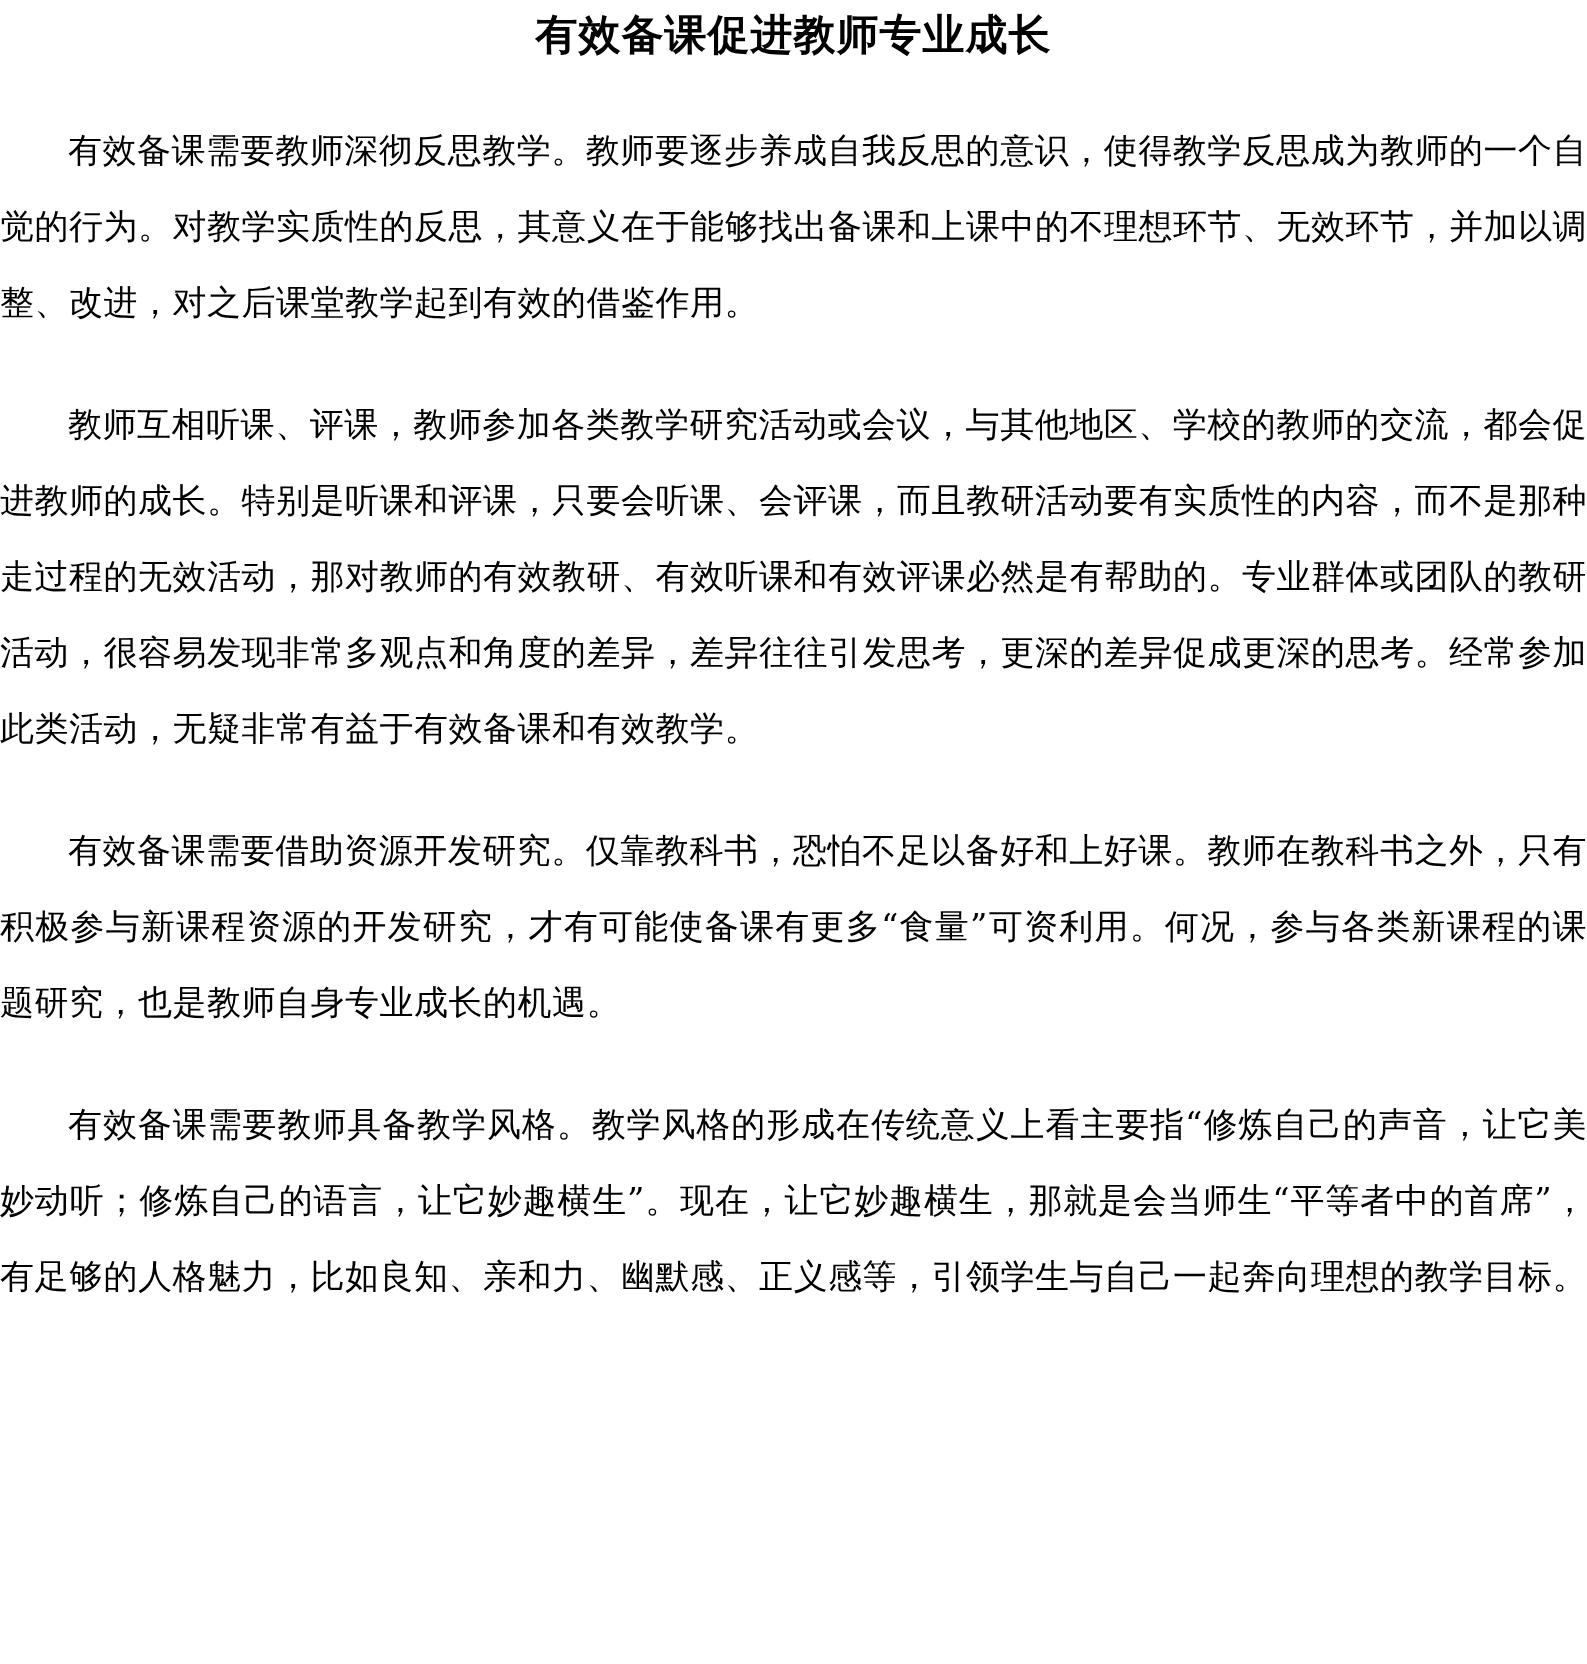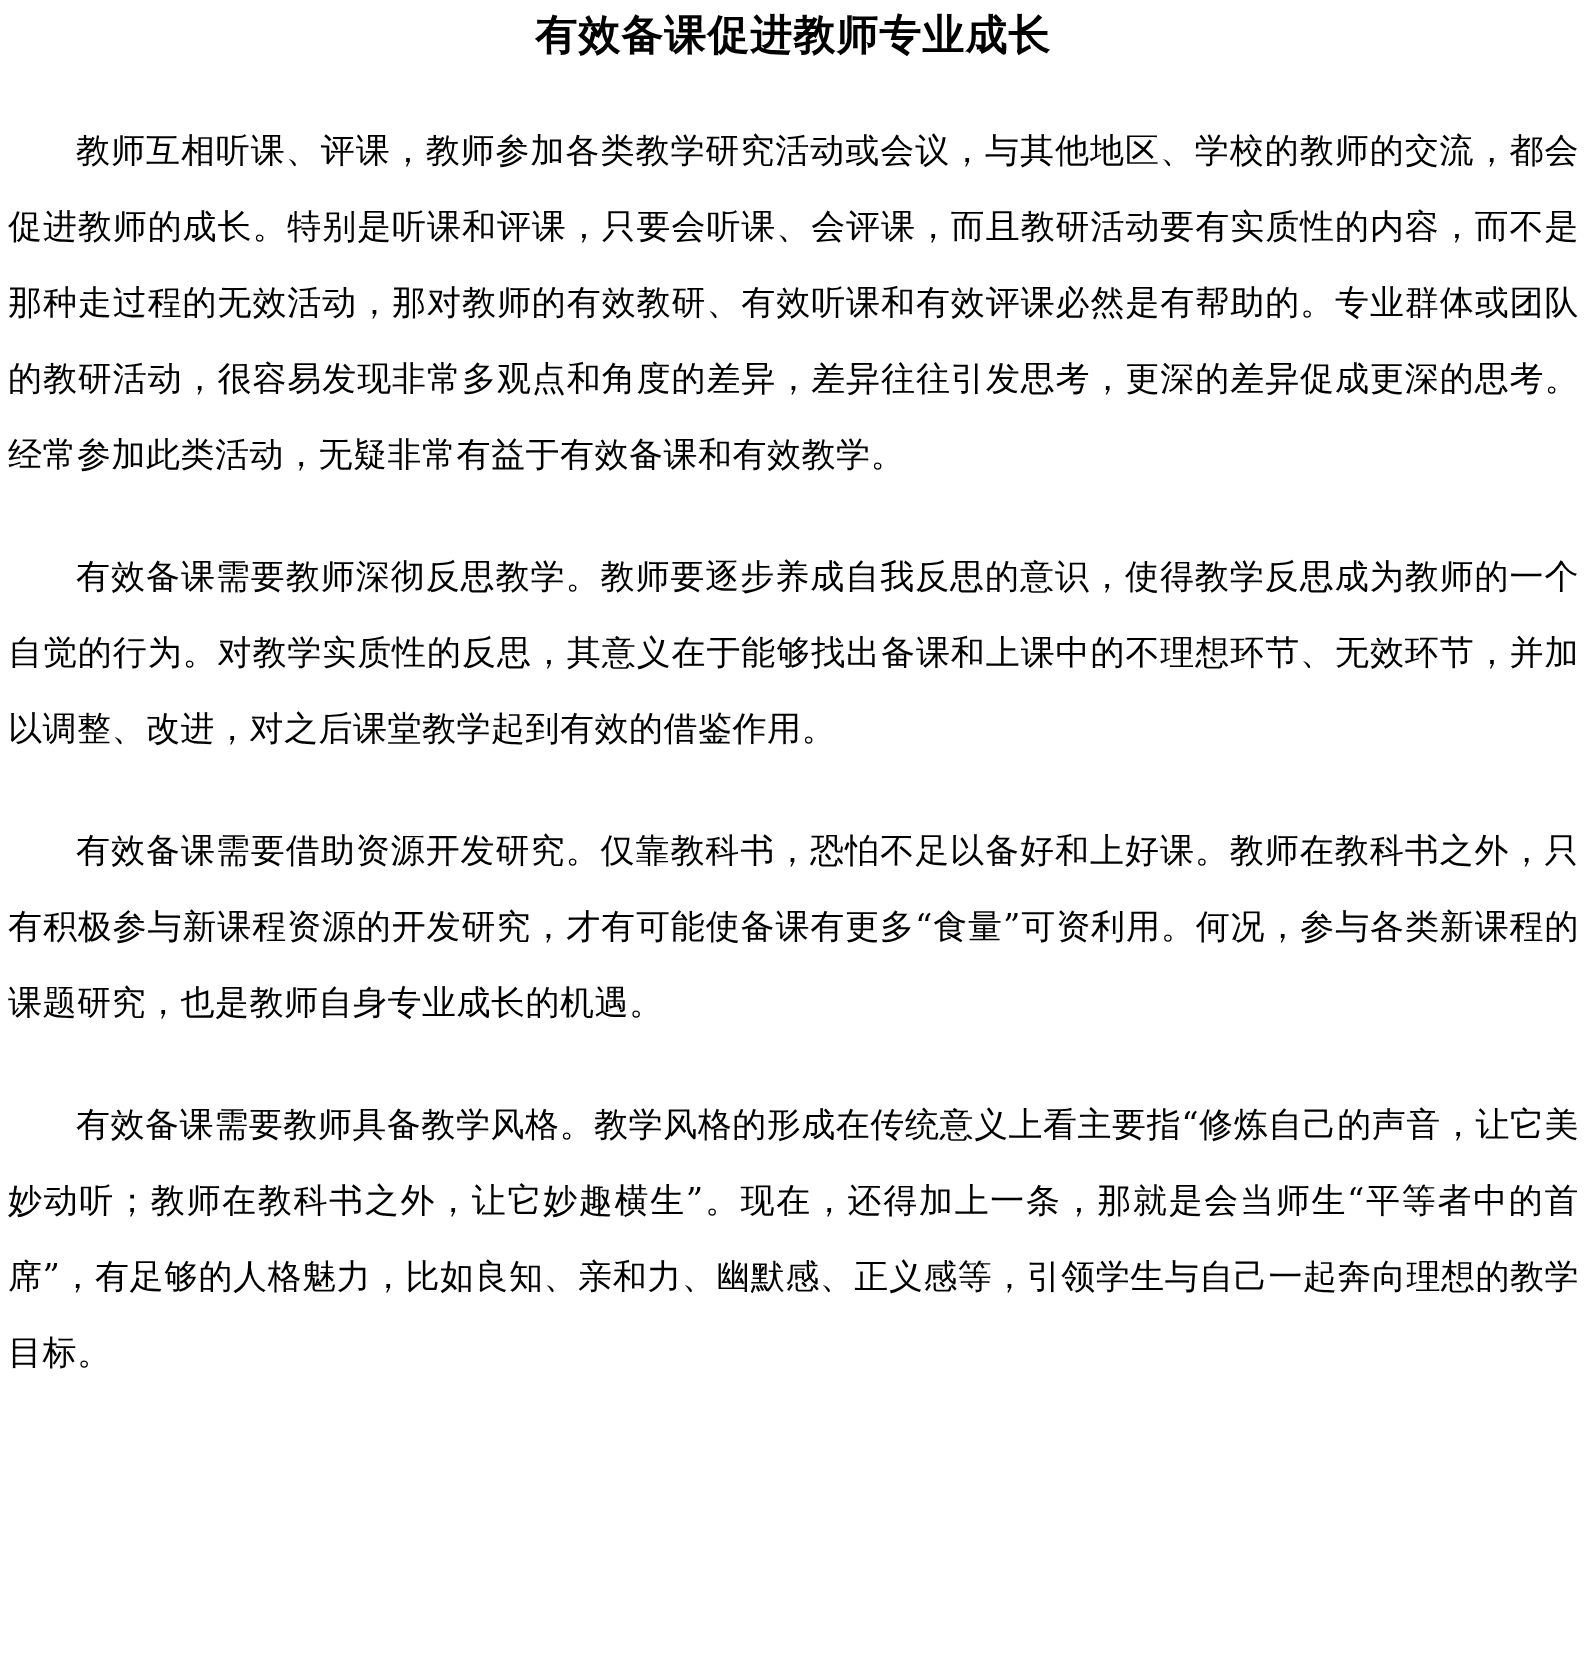--- a/index.html
+++ b/index.html
@@ -9,21 +9,21 @@
   }
   .page {
     position: relative;
     width: 1587px;
     height: 1664px;
     margin: 0 auto;
     background: #ffffff;
     color: #000000;
     overflow: hidden;
     box-sizing: border-box;
-    padding: 0 8px;
+    padding: 0 0;
     font-family: "DejaVu Serif", "Liberation Serif", serif;
   }
   .doc-title {
     margin: 4px 0 18px 0;
     font-size: 42px;
     line-height: 62px;
     font-weight: bold;
     text-align: center;
     letter-spacing: 1px;
   }
@@ -40,18 +40,18 @@
     word-break: break-all;
     letter-spacing: 0.5px;
   }
 </style>
 </head>
 <body>
 
 <div class="page">
   <h1 class="doc-title">有效备课促进教师专业成长</h1>
   <div class="doc-body">
+      <p class="para">有效备课需要教师深彻反思教学。教师要逐步养成自我反思的意识，使得教学反思成为教师的一个自觉的行为。对教学实质性的反思，其意义在于能够找出备课和上课中的不理想环节、无效环节，并加以调整、改进，对之后课堂教学起到有效的借鉴作用。</p>
       <p class="para">教师互相听课、评课，教师参加各类教学研究活动或会议，与其他地区、学校的教师的交流，都会促进教师的成长。特别是听课和评课，只要会听课、会评课，而且教研活动要有实质性的内容，而不是那种走过程的无效活动，那对教师的有效教研、有效听课和有效评课必然是有帮助的。专业群体或团队的教研活动，很容易发现非常多观点和角度的差异，差异往往引发思考，更深的差异促成更深的思考。经常参加此类活动，无疑非常有益于有效备课和有效教学。</p>
-      <p class="para">有效备课需要教师深彻反思教学。教师要逐步养成自我反思的意识，使得教学反思成为教师的一个自觉的行为。对教学实质性的反思，其意义在于能够找出备课和上课中的不理想环节、无效环节，并加以调整、改进，对之后课堂教学起到有效的借鉴作用。</p>
       <p class="para">有效备课需要借助资源开发研究。仅靠教科书，恐怕不足以备好和上好课。教师在教科书之外，只有积极参与新课程资源的开发研究，才有可能使备课有更多“食量”可资利用。何况，参与各类新课程的课题研究，也是教师自身专业成长的机遇。</p>
-      <p class="para">有效备课需要教师具备教学风格。教学风格的形成在传统意义上看主要指“修炼自己的声音，让它美妙动听；教师在教科书之外，让它妙趣横生”。现在，还得加上一条，那就是会当师生“平等者中的首席”，有足够的人格魅力，比如良知、亲和力、幽默感、正义感等，引领学生与自己一起奔向理想的教学目标。</p>
+      <p class="para">有效备课需要教师具备教学风格。教学风格的形成在传统意义上看主要指“修炼自己的声音，让它美妙动听；修炼自己的语言，让它妙趣横生”。现在，让它妙趣横生，那就是会当师生“平等者中的首席”，有足够的人格魅力，比如良知、亲和力、幽默感、正义感等，引领学生与自己一起奔向理想的教学目标。</p>
     </div>
 </div>
 
 </body></html>

